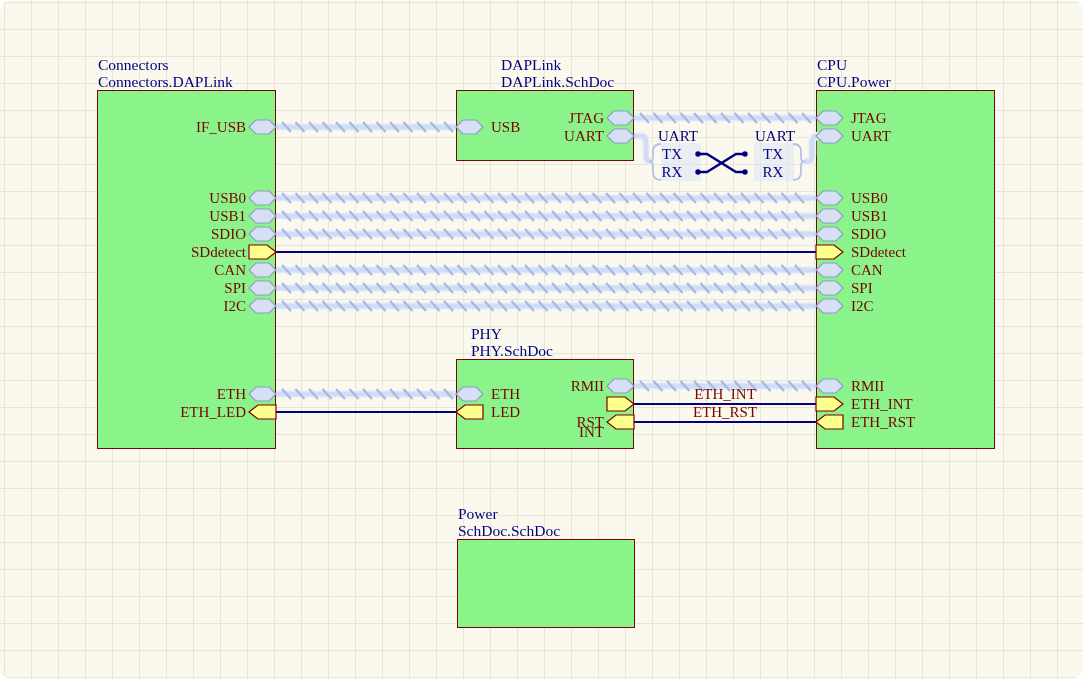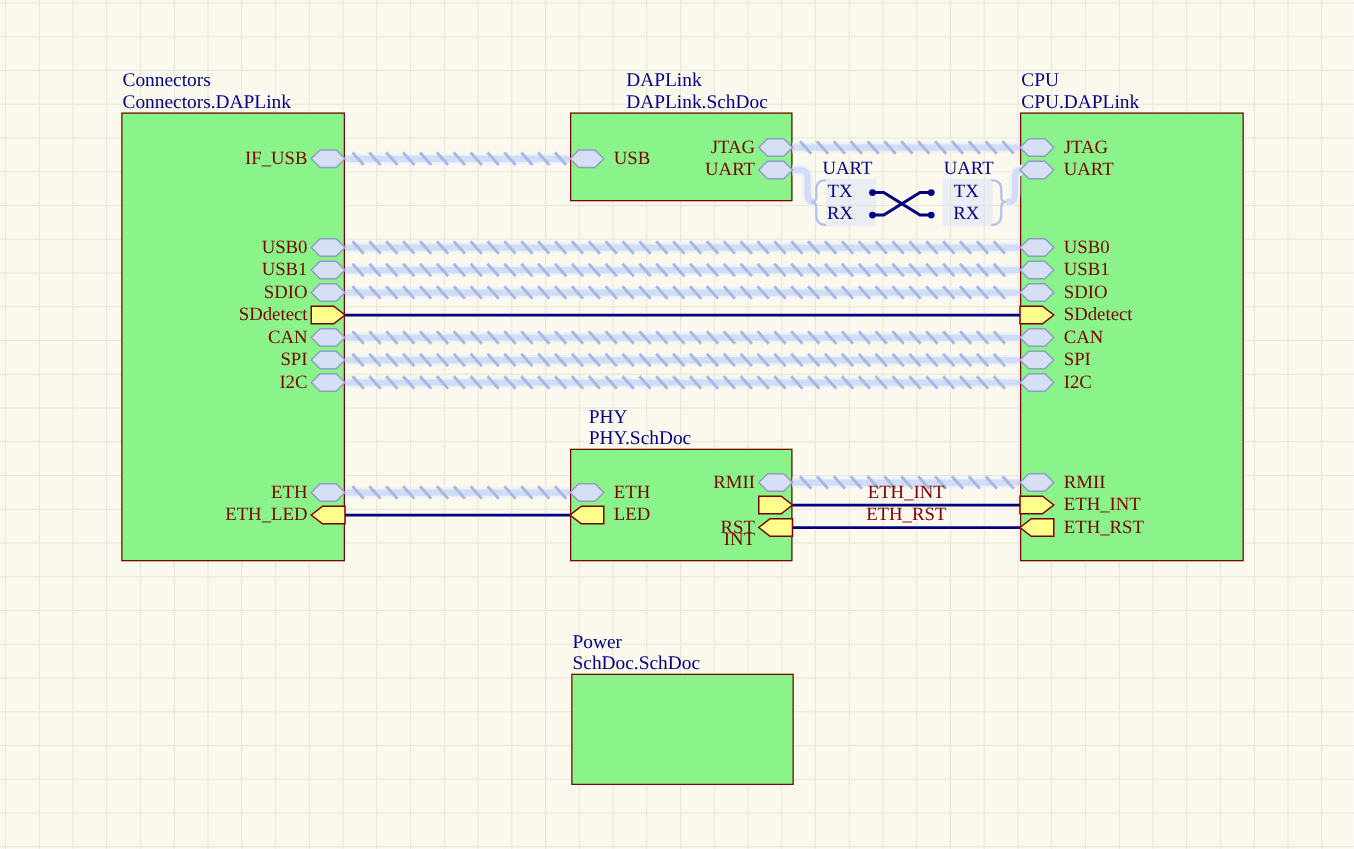--- a/index.html
+++ b/index.html
@@ -4,20 +4,21 @@
 <style>
   html,body{margin:0;padding:0;}
   #canvas{
     position:relative;width:1083px;height:679px;overflow:hidden;
     background-color:#fbf8ee;
     background-image:
       linear-gradient(to right,#e8e4d8 1px,transparent 1px),
       linear-gradient(to bottom,#e8e4d8 1px,transparent 1px);
     background-size:27px 27px;background-position:4px 2px;
     font-family:"Liberation Serif",serif;
+    border-radius:12px;
   }
   .block{position:absolute;background:#8af48a;border:1.5px solid #7a0505;box-sizing:border-box;z-index:1;}
   #wires{position:absolute;left:0;top:0;z-index:5;}
   .titles{position:absolute;color:#000080;font-size:15.5px;line-height:17px;white-space:nowrap;z-index:10;}
   .titles span{display:block;}
   .plabel{position:absolute;color:#7b0000;font-size:15px;line-height:18px;white-space:nowrap;z-index:10;}
   .plabel.r{text-align:right;}
   .netlabel{position:absolute;color:#7b0000;font-size:15px;line-height:15px;transform:translateX(-50%);white-space:nowrap;z-index:10;}
   .hlabel{position:absolute;color:#000080;font-size:15px;line-height:15px;transform:translate(-50%,-50%);white-space:nowrap;z-index:10;}
 </style>
@@ -392,21 +393,21 @@
       <div class="titles" style="left: 98px; top: 56px;">
         <span>Connectors</span>
         <span>Connectors.DAPLink</span>
       </div>
       <div class="titles" style="left: 457px; top: 56px; margin-left: 44px;">
         <span>DAPLink</span>
         <span>DAPLink.SchDoc</span>
       </div>
       <div class="titles" style="left: 817px; top: 56px;">
         <span>CPU</span>
-        <span>CPU.DAPLink</span>
+        <span>CPU.Power</span>
       </div>
       <div class="titles" style="left: 457px; top: 325px; margin-left: 14px;">
         <span>PHY</span>
         <span>PHY.SchDoc</span>
       </div>
       <div class="titles" style="left: 458px; top: 505px;">
         <span>Power</span>
         <span>SchDoc.SchDoc</span>
       </div>
       <span class="netlabel" style="left: 725px; top: 387px;">ETH_INT</span>

